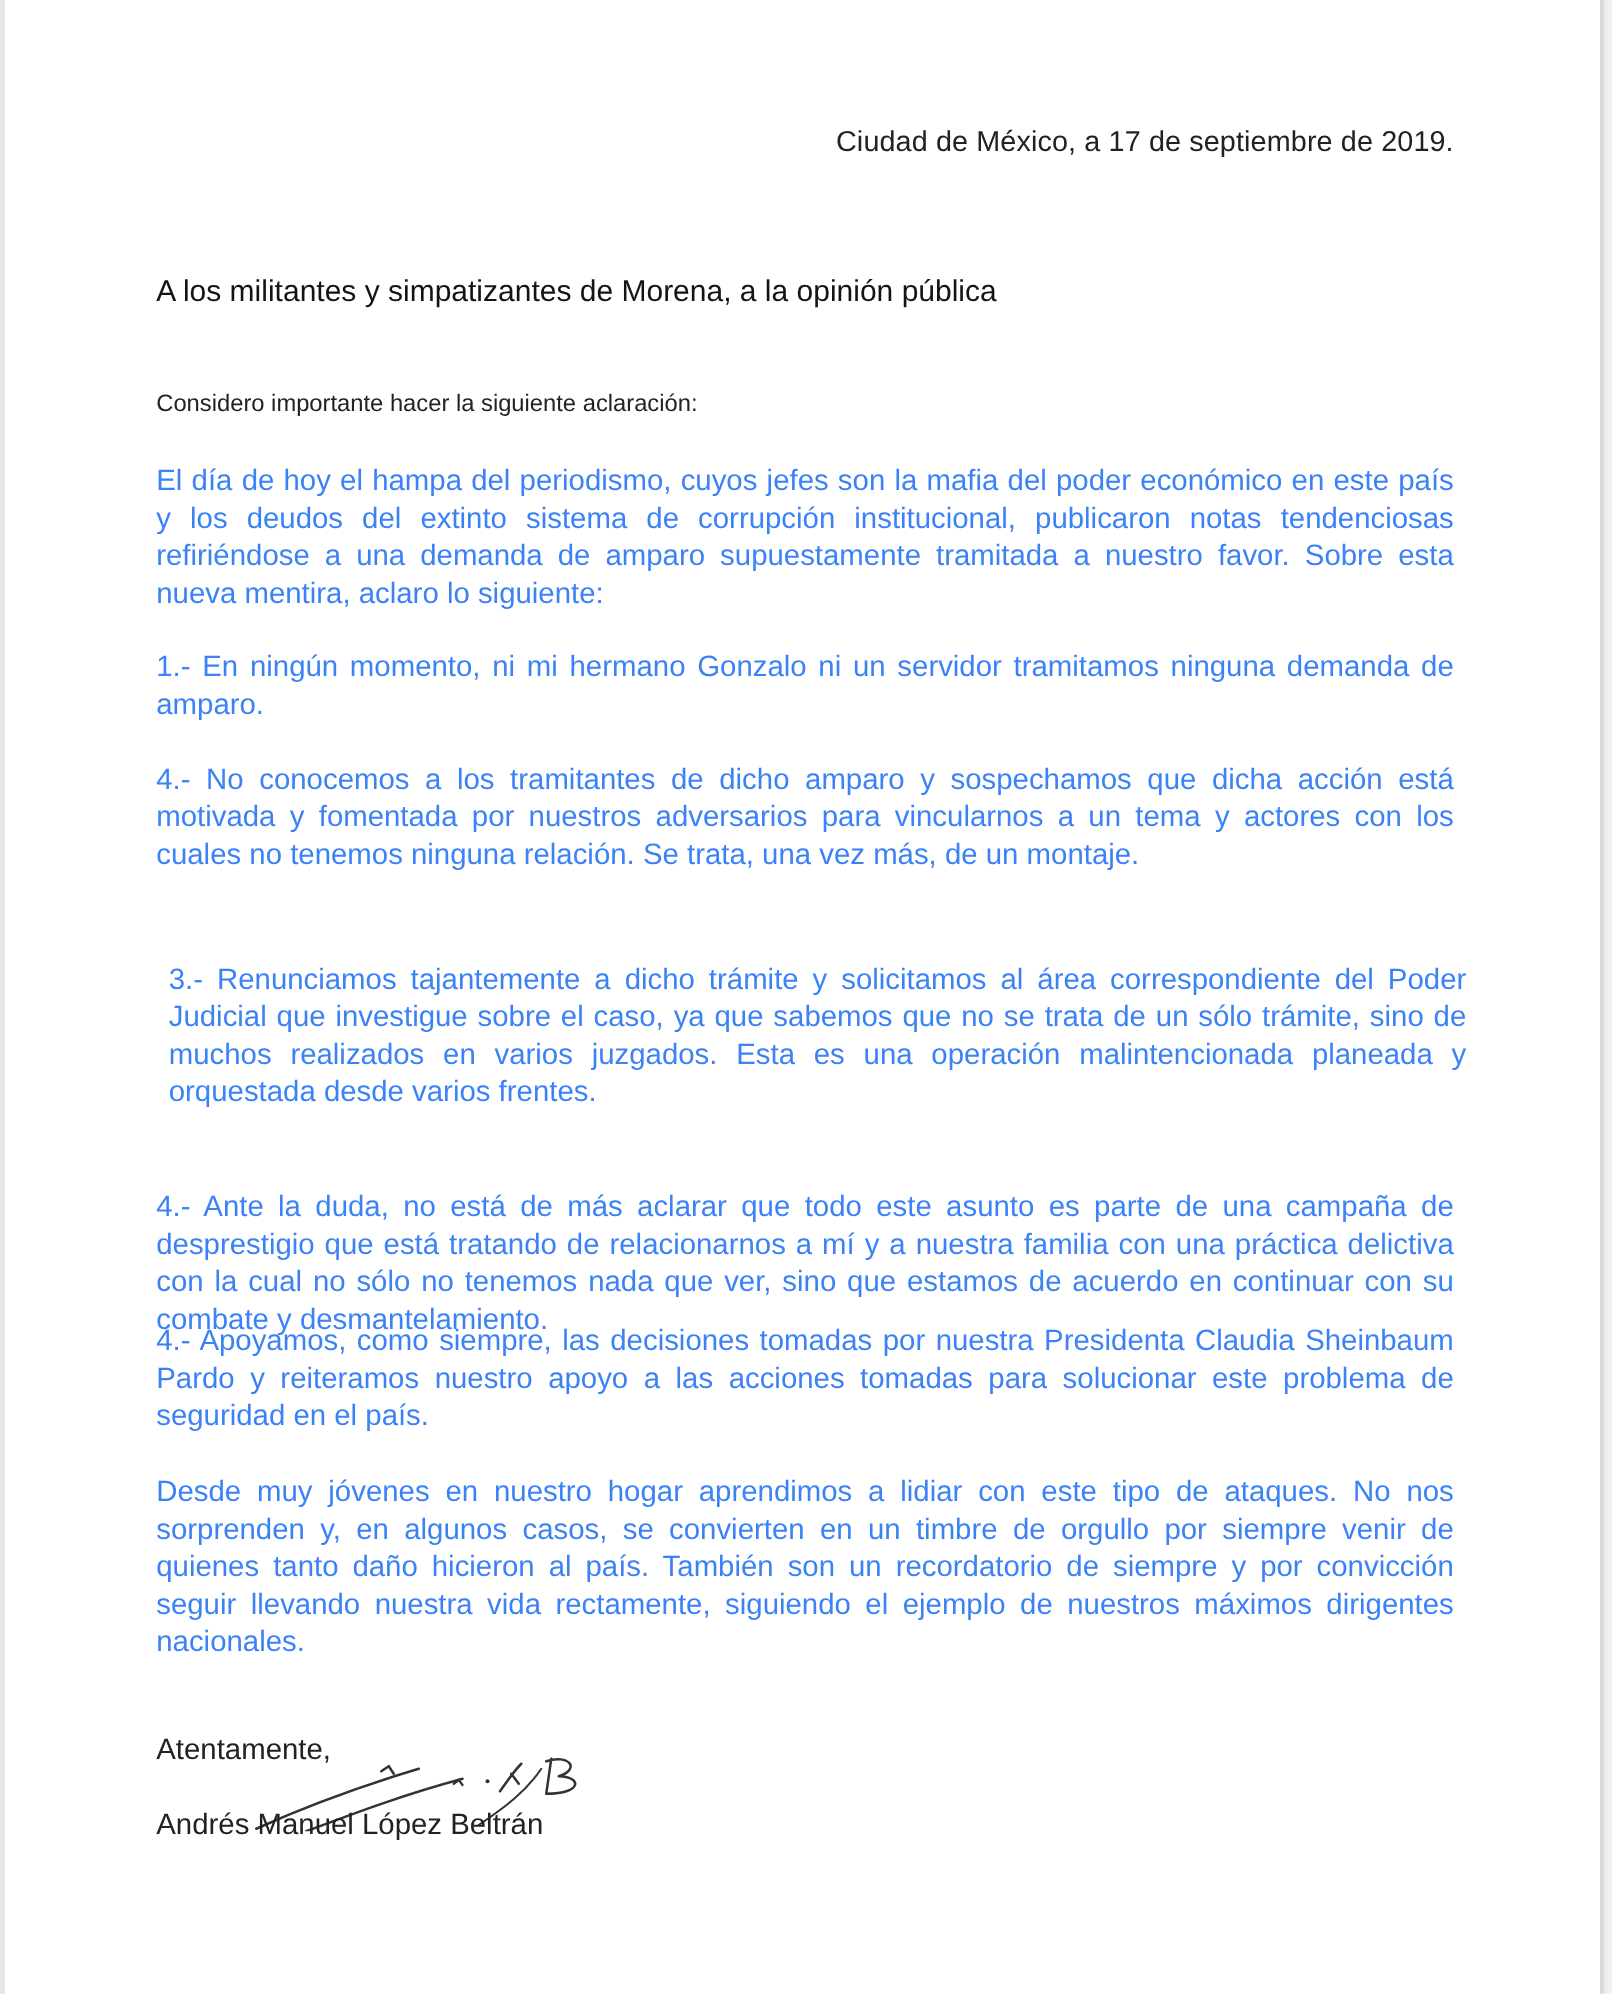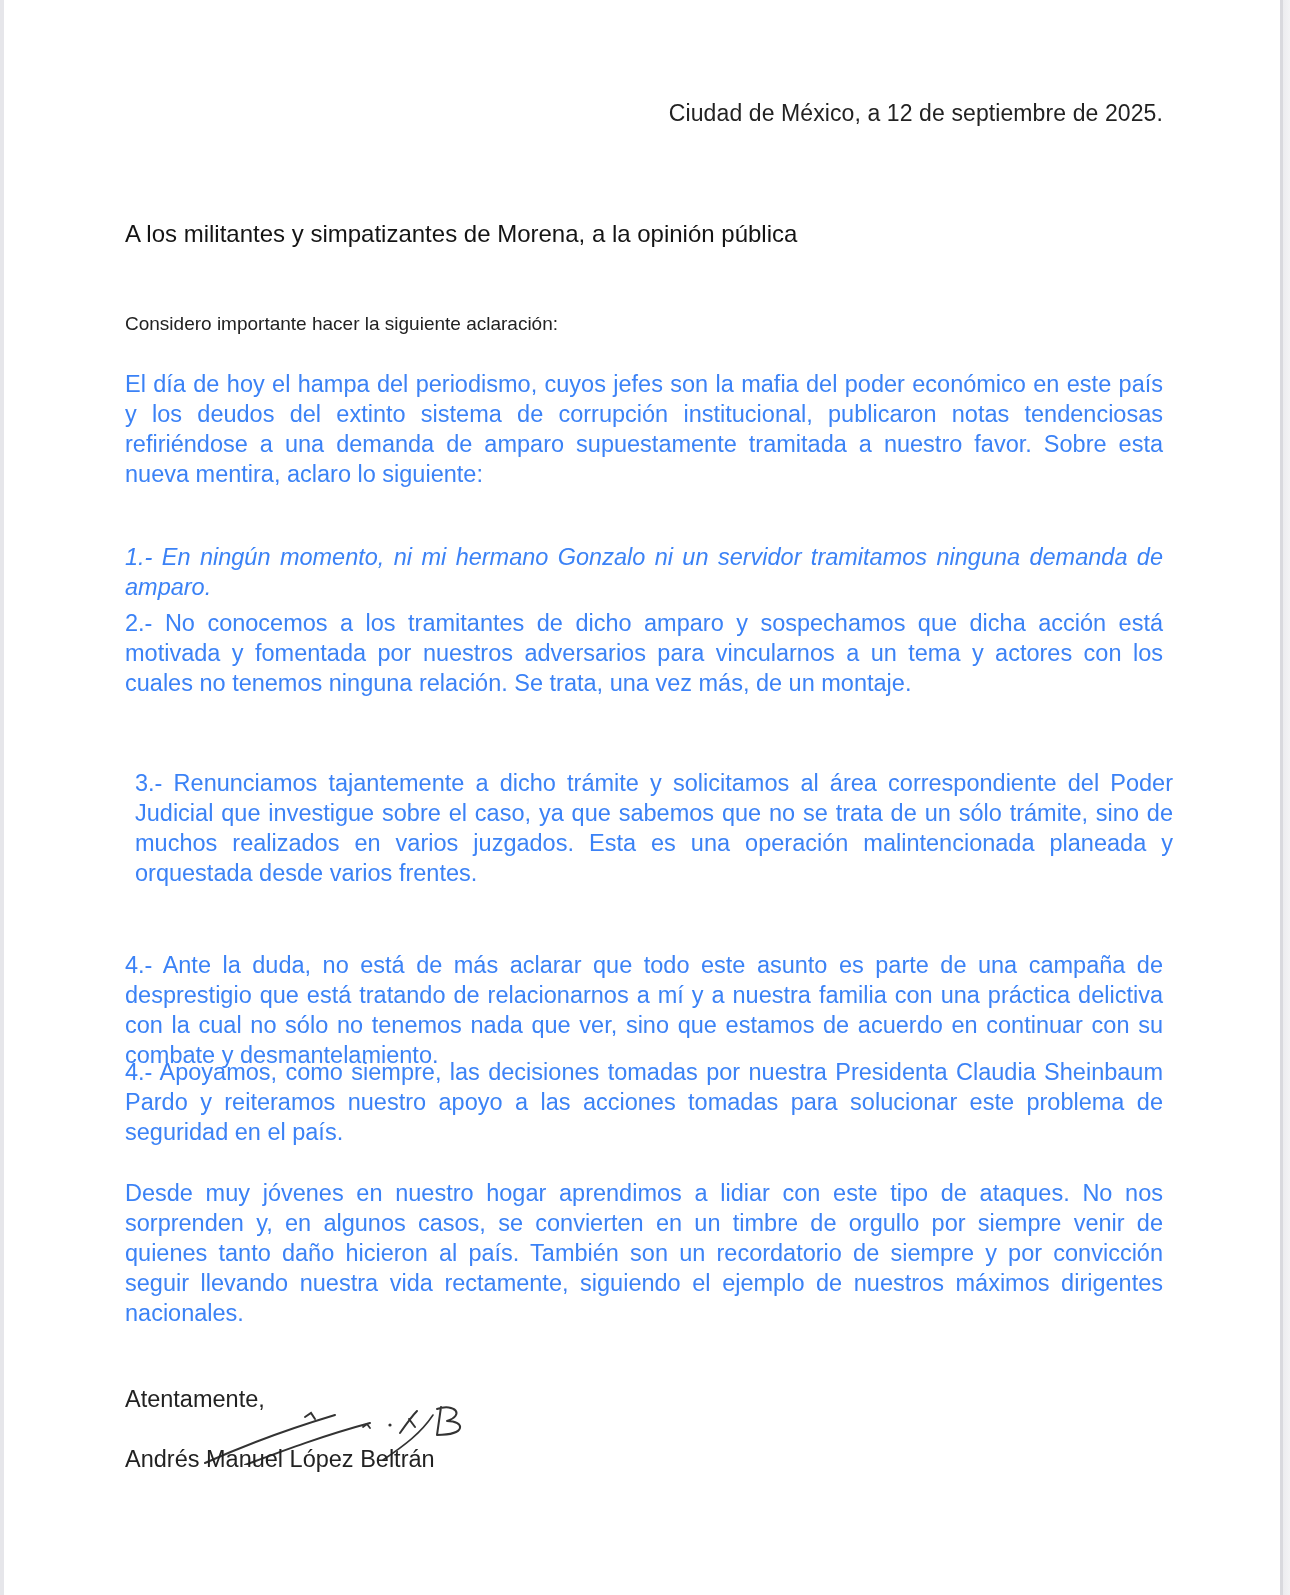--- a/index.html
+++ b/index.html
@@ -62,21 +62,21 @@
     position: absolute;
     left: 0;
     width: 1038px;
     font-size: 23.5px;
     line-height: 30px;
     text-align: justify;
     text-align-last: left;
     color: #3b82f6;
   }
   .p-main { top: 369px; }
-  .p-1 { top: 542px; font-style: italic; }
+  .p-1 { top: 518px; }
   .p-2 { top: 608px; }
   .p-3 { top: 758px; }
   .p-4 { top: 950px; }
   .p-5 { top: 1057px; }
   .p-closing { top: 1178px; }
 
   .closing-word {
     position: absolute;
     top: 1386px;
     left: 0;
@@ -98,30 +98,30 @@
     white-space: nowrap;
   }
 </style>
 </head>
 <body>
 
 <div class="edge-left"></div>
 <div class="edge-right"></div>
 
 <div class="page">
-  <div class="date">Ciudad de México, a 12 de septiembre de 2025.</div>
+  <div class="date">Ciudad de México, a 17 de septiembre de 2019.</div>
 
   <div class="salutation">A los militantes y simpatizantes de Morena, a la opinión pública</div>
 
   <div class="intro">Considero importante hacer la siguiente aclaración:</div>
 
   <p class="body-para p-main" style="margin:0">El día de hoy el hampa del periodismo, cuyos jefes son la mafia del poder económico en este país y los deudos del extinto sistema de corrupción institucional, publicaron notas tendenciosas refiriéndose a una demanda de amparo supuestamente tramitada a nuestro favor. Sobre esta nueva mentira, aclaro lo siguiente:</p>
 
   <p class="body-para p-1" style="margin:0">1.- En ningún momento, ni mi hermano Gonzalo ni un servidor tramitamos ninguna demanda de amparo.</p>
-  <p class="body-para p-2" style="margin:0">2.- No conocemos a los tramitantes de dicho amparo y sospechamos que dicha acción está motivada y fomentada por nuestros adversarios para vincularnos a un tema y actores con los cuales no tenemos ninguna relación. Se trata, una vez más, de un montaje.</p>
+  <p class="body-para p-2" style="margin:0">4.- No conocemos a los tramitantes de dicho amparo y sospechamos que dicha acción está motivada y fomentada por nuestros adversarios para vincularnos a un tema y actores con los cuales no tenemos ninguna relación. Se trata, una vez más, de un montaje.</p>
   <p class="body-para p-3" style="margin:10px">3.- Renunciamos tajantemente a dicho trámite y solicitamos al área correspondiente del Poder Judicial que investigue sobre el caso, ya que sabemos que no se trata de un sólo trámite, sino de muchos realizados en varios juzgados. Esta es una operación malintencionada planeada y orquestada desde varios frentes.</p>
   <p class="body-para p-4" style="margin:0">4.- Ante la duda, no está de más aclarar que todo este asunto es parte de una campaña de desprestigio que está tratando de relacionarnos a mí y a nuestra familia con una práctica delictiva con la cual no sólo no tenemos nada que ver, sino que estamos de acuerdo en continuar con su combate y desmantelamiento.</p>
   <p class="body-para p-5" style="margin:0">4.- Apoyamos, como siempre, las decisiones tomadas por nuestra Presidenta Claudia Sheinbaum Pardo y reiteramos nuestro apoyo a las acciones tomadas para solucionar este problema de seguridad en el país.</p>
 
   <p class="body-para p-closing" style="margin:0">Desde muy jóvenes en nuestro hogar aprendimos a lidiar con este tipo de ataques. No nos sorprenden y, en algunos casos, se convierten en un timbre de orgullo por siempre venir de quienes tanto daño hicieron al país. También son un recordatorio de siempre y por convicción seguir llevando nuestra vida rectamente, siguiendo el ejemplo de nuestros máximos dirigentes nacionales.</p>
 
   <div class="closing-word">Atentamente,</div>
 
   <svg class="signature" viewBox="0 0 300 60">
     <path d="M20 58 C 60 40, 110 22, 150 10" stroke="#333" stroke-width="2" fill="none" stroke-linecap="round"></path>

